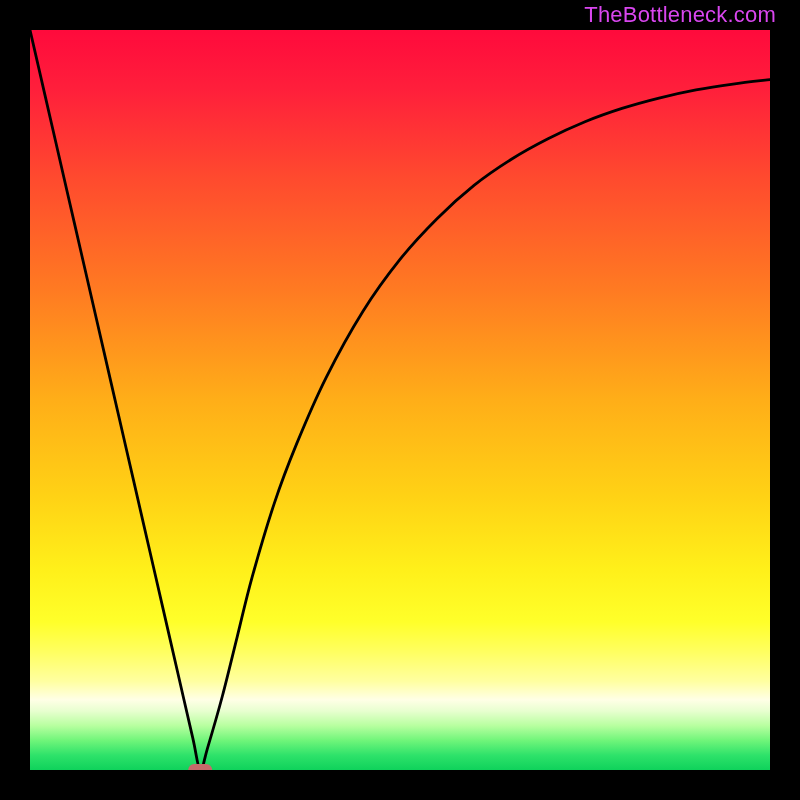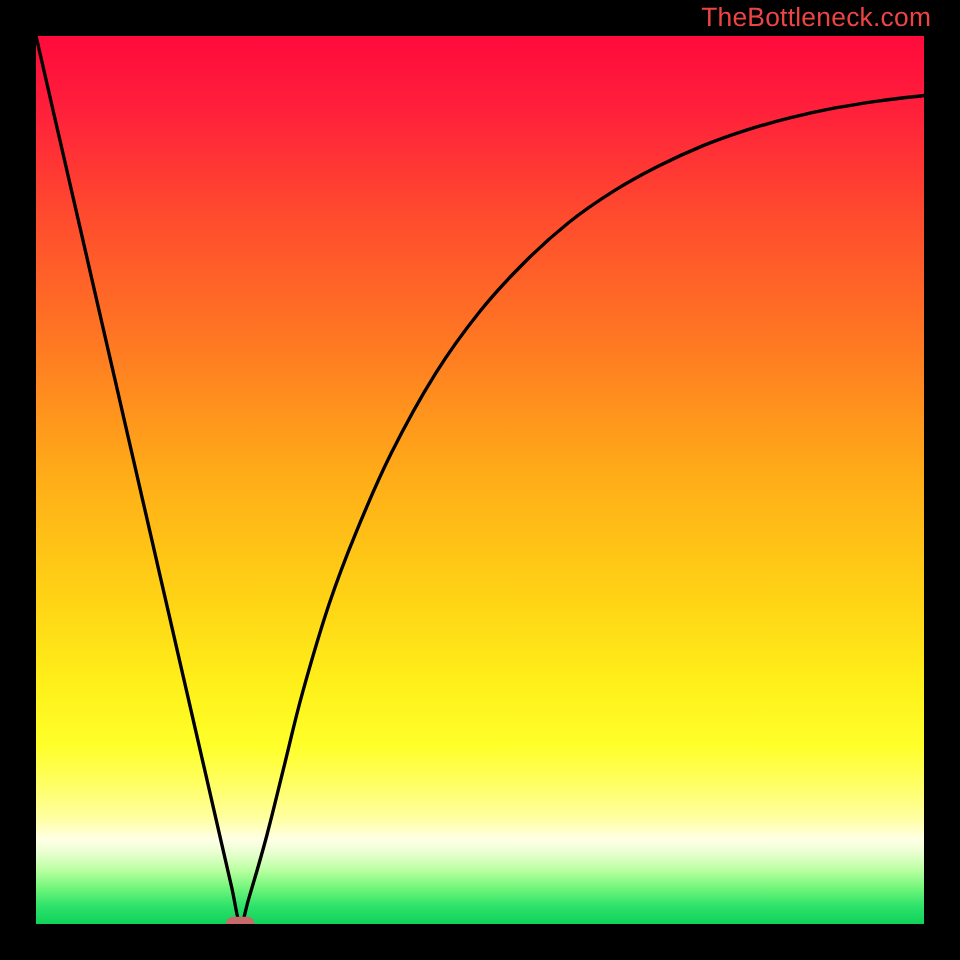--- a/index.html
+++ b/index.html
@@ -14,21 +14,21 @@
   .frame {
     position: relative;
     width: 800px;
     height: 800px;
     background: #000;
   }
   .watermark {
     position: absolute;
     top: 2px;
     right: 24px;
-    color: #ef4444;
+    color: #d946ef;
     font-size: 22px;
     font-weight: 400;
     letter-spacing: 0.2px;
     z-index: 10;
   }
   .plot {
     position: absolute;
     left: 30px;
     top: 30px;
     width: 740px;

